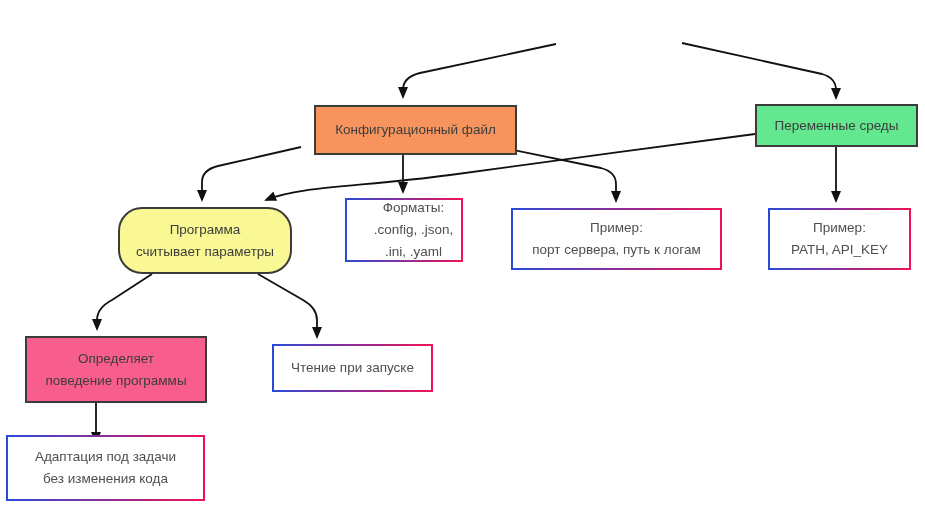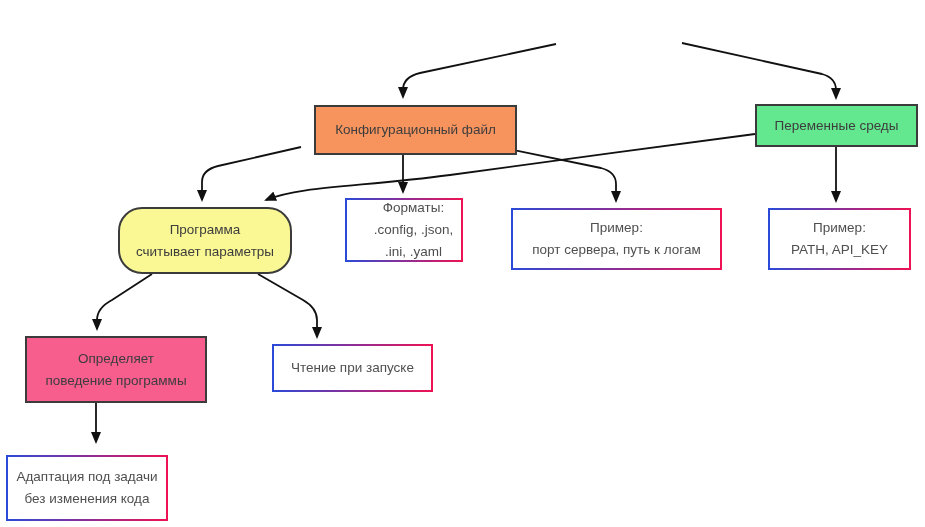--- a/index.html
+++ b/index.html
@@ -48,21 +48,21 @@
 
   #n-config      { left: 556px; top: 7px;   width: 126px; height: 44px; background: var(--config_bg); }
   #n-file        { left: 314px; top: 105px; width: 203px; height: 50px; background: var(--file_bg); }
   #n-env         { left: 755px; top: 104px; width: 163px; height: 43px; background: var(--env_bg); }
   #n-program     { left: 118px; top: 207px; width: 174px; height: 67px; background: var(--program_bg); border-radius: 24px; }
   #n-formats     { left: 345px; top: 198px; width: 118px; height: 64px; padding-left: 19px; }
   #n-example-file{ left: 511px; top: 208px; width: 211px; height: 62px; }
   #n-example-env { left: 768px; top: 208px; width: 143px; height: 62px; }
   #n-behavior    { left: 5px;   top: 336px; width: 182px; height: 67px; background: var(--behavior_bg); margin-left: 20px; }
   #n-reading     { left: 237px; top: 344px; width: 161px; height: 48px; margin-left: 35px; }
-  #n-adaptation  { left: 6px;   top: 455px; width: 162px; height: 66px; }
+  #n-adaptation  { left: 6px;   top: 435px; width: 199px; height: 66px; }
 </style>
 </head>
 <body>
 
 <div id="canvas">
 
   <svg id="edge-layer" width="925" height="527" viewBox="0 0 925 527" xmlns="http://www.w3.org/2000/svg">
     <defs>
       <marker id="arrow" viewBox="0 0 12 10" refX="10" refY="5" markerWidth="12" markerHeight="10" markerUnits="userSpaceOnUse" orient="auto">
         <path id="arrowhead-shape" d="M0,0 L12,5 L0,10 z"></path>

